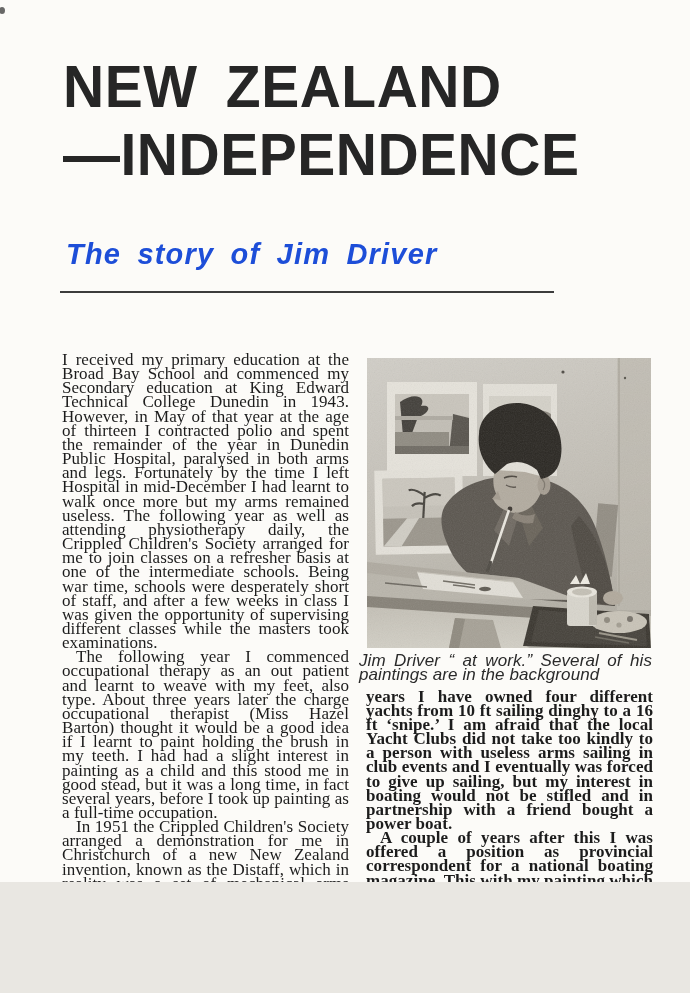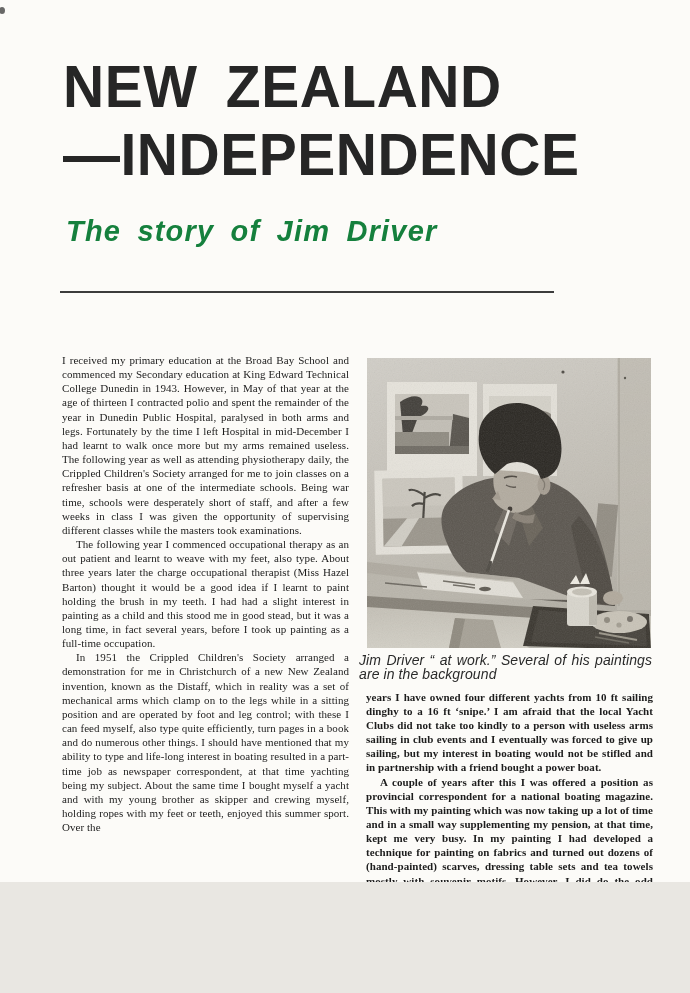--- a/index.html
+++ b/index.html
@@ -17,50 +17,50 @@
   }
   .title{
     position:absolute;left:63px;top:52px;margin:0;
     font-family:"Liberation Sans","DejaVu Sans",sans-serif;
     font-weight:700;font-size:57px;line-height:65px;
     letter-spacing:.5px;word-spacing:12px;color:#262626;
     transform:scaleY(1.05);transform-origin:top left;
     white-space:nowrap;
   }
   .subtitle{
-    position:absolute;left:66px;top:214px;margin:0;
+    position:absolute;left:66px;top:237px;margin:0;
     font-family:"Liberation Sans","DejaVu Sans",sans-serif;
     font-style:italic;font-weight:700;
     font-size:29px;line-height:34px;
-    letter-spacing:1.2px;word-spacing:7px;color:#15803d;
+    letter-spacing:1.2px;word-spacing:7px;color:#1d4ed8;
     white-space:nowrap;
   }
   .rule{
     position:absolute;left:60px;top:291px;width:494px;height:2px;
     background:#3c3c3c;
   }
   .body-text{
-    font-size:11px;line-height:14.15px;text-align:justify;
+    font-size:17px;line-height:14.15px;text-align:justify;
     letter-spacing:.05px;
   }
   .body-text p{margin:0;}
   .body-text p.indent{text-indent:14px;}
   .col-left{
     position:absolute;left:62px;top:353px;width:287px;height:586px;
     overflow:hidden;
   }
   .col-right{
     position:absolute;left:366px;top:358px;width:287px;height:580px;
   }
   .photo-frame{margin:0;width:286px;height:290px;}
   .photo-frame svg{display:block;}
   .caption{
     margin:6px 0 0 -7px;width:293px;
     font-family:"Liberation Sans","DejaVu Sans",sans-serif;
-    font-style:italic;font-size:14px;line-height:13.8px;
+    font-style:italic;font-size:17px;line-height:13.8px;
     text-align:justify;color:#2a2a2a;letter-spacing:.1px;
   }
   .right-text{margin-top:8px;font-weight:bold;}
   .page-number{
     position:absolute;left:66px;top:940px;
     font-family:"Liberation Sans","DejaVu Sans",sans-serif;
     font-weight:700;font-size:14.5px;letter-spacing:1px;color:#222;
     transform:scaleY(1.05);
     margin-left:7px;
   }

